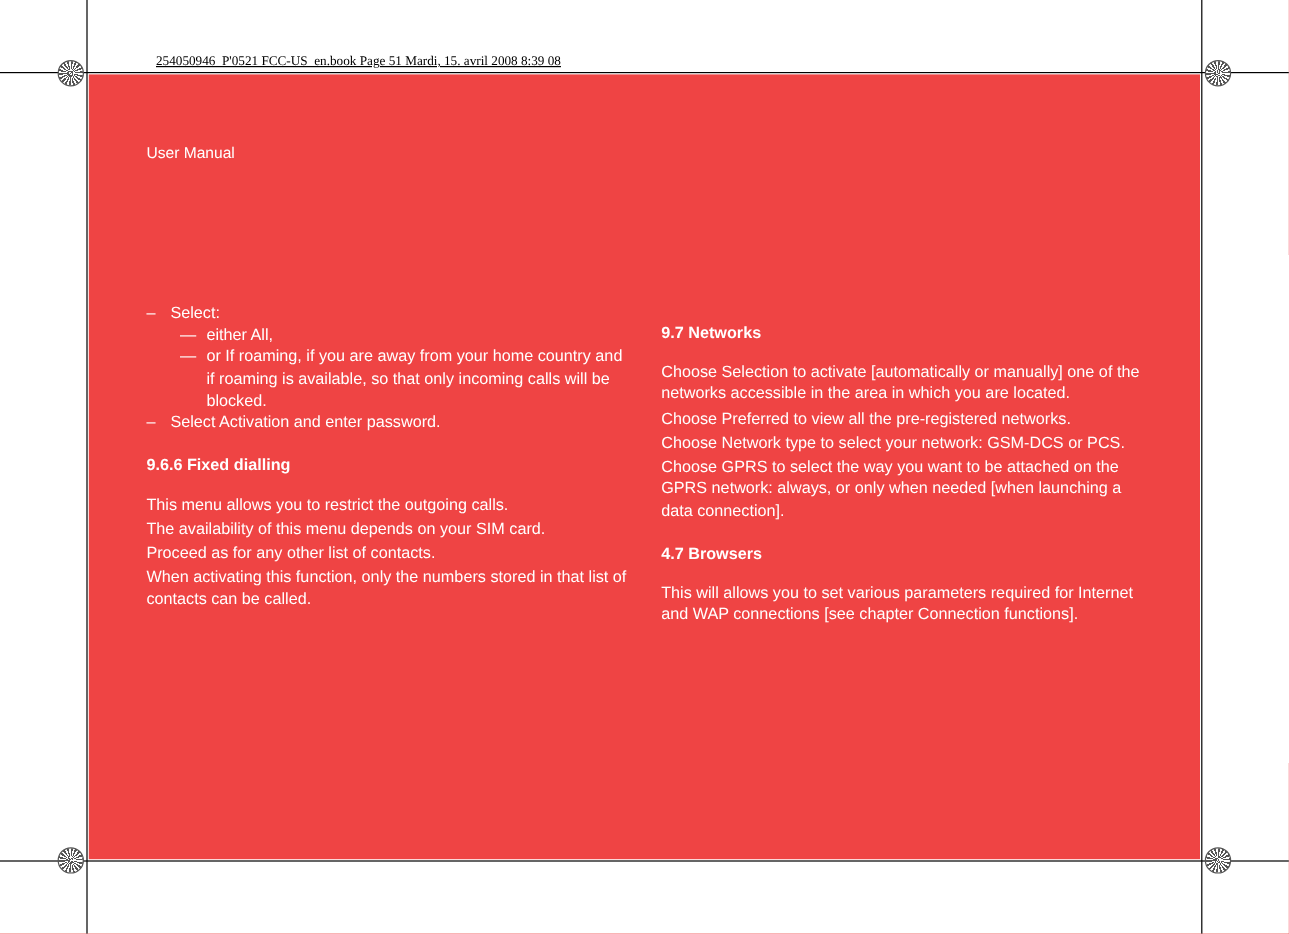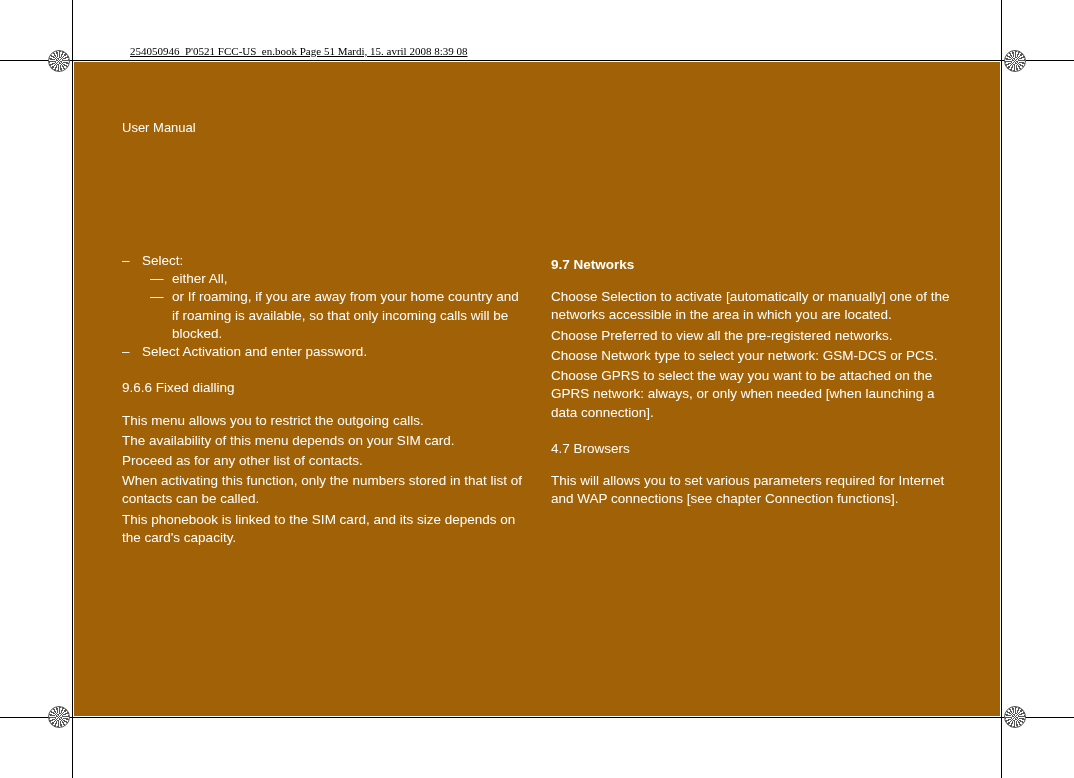--- a/index.html
+++ b/index.html
@@ -51,21 +51,21 @@
     color: #000;
     text-decoration: underline;
     z-index: 1;
   }
   .page {
     position: absolute;
     top: 62px;
     left: 74px;
     right: 74px;
     bottom: 62px;
-    background: #a16207;
+    background: #ef4444;
     color: #fff;
     z-index: 2;
   }
   .header {
     position: absolute;
     top: 58px;
     left: 48px;
     font-size: 13px;
     font-weight: normal;
   }
@@ -93,26 +93,26 @@
     text-align: left;
   }
   .bullet-l2 {
     display: flex;
     padding-left: 28px;
   }
   .bullet-l2 .em {
     flex: 0 0 22px;
   }
   .heading {
-    font-weight: normal;
+    font-weight: bold;
     margin: 18px 0 14px 0;
   }
   .heading-first {
     font-weight: bold;
-    margin: 4px 0 14px 0;
+    margin: 17px 0 14px 0;
   }
   .bold { font-weight: normal; }
 </style>
 </head>
 <body>
 
 <div class="crop-line-h crop-top"></div>
 <div class="crop-line-h crop-bottom"></div>
 <div class="crop-line-v crop-left"></div>
 <div class="crop-line-v crop-right"></div>
@@ -145,21 +145,20 @@
         <span class="dash">–</span>
         <span>Select Activation and enter password.</span>
       </div>
 
       <div class="heading">9.6.6 Fixed dialling</div>
 
       <p>This menu allows you to restrict the outgoing calls.</p>
       <p>The availability of this menu depends on your SIM card.</p>
       <p>Proceed as for any other list of contacts.</p>
       <p>When activating this function, only the numbers stored in that list of contacts can be called.</p>
-      <p>This phonebook is linked to the SIM card, and its size depends on the card's capacity.</p>
     </div>
 
     <div class="col">
       <div class="heading-first">9.7 Networks</div>
 
       <p>
         <span>Choose </span><span class="bold">Selection</span><span> to activate [automatically or manually] one of the networks accessible in the area in which you are located.</span>
       </p>
       <p>
         <span>Choose </span><span class="bold">Preferred</span><span> to view all the pre-registered networks.</span>

